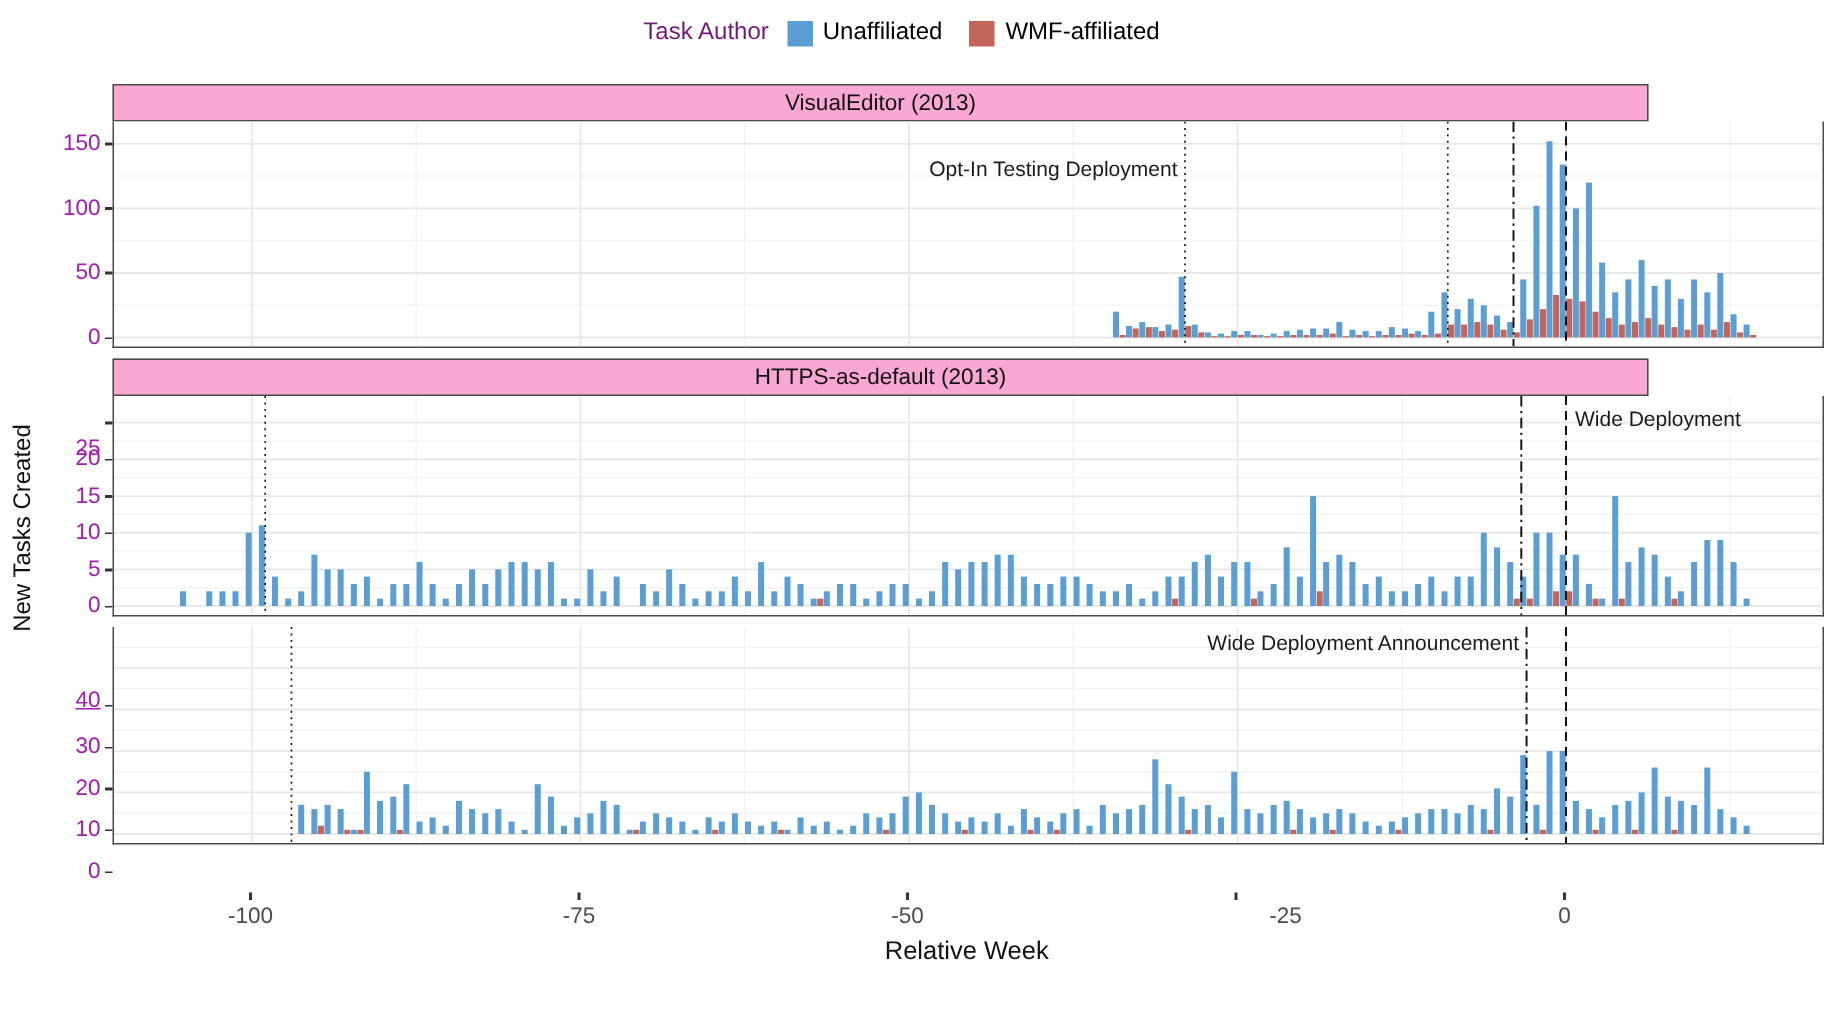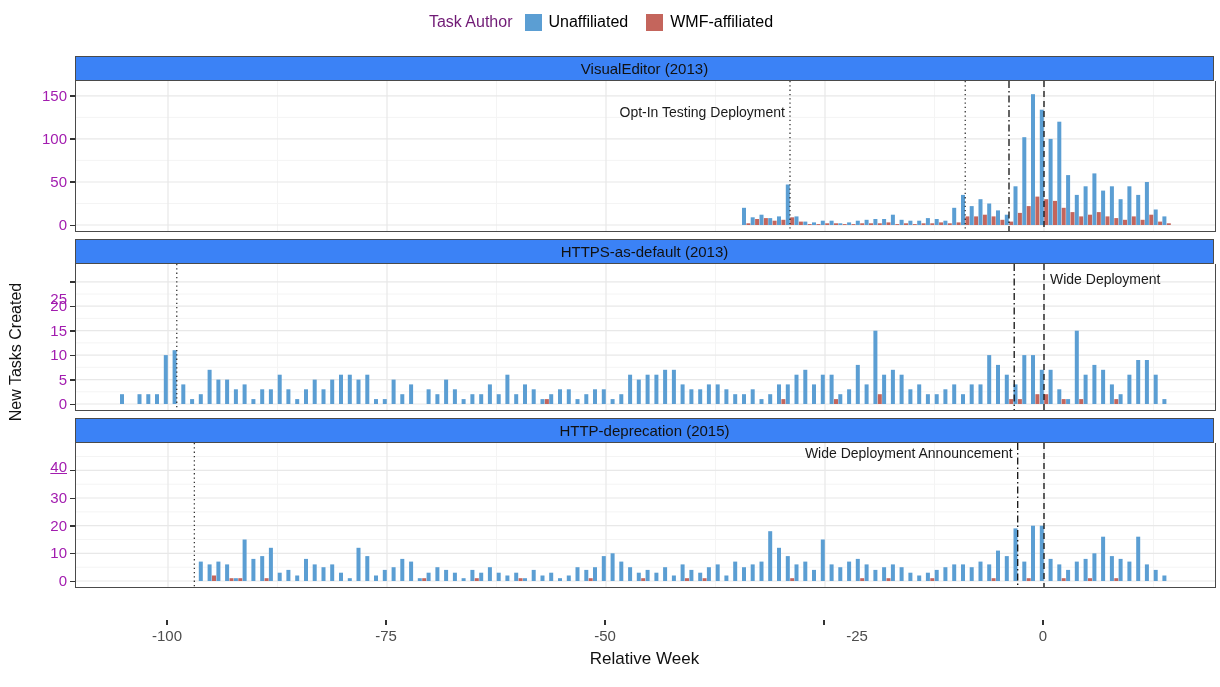--- a/index.html
+++ b/index.html
@@ -4,21 +4,21 @@
 <style>
   html,body{margin:0;padding:0;background:#fff;font-family:"Liberation Sans",sans-serif;}
   #page{position:relative;width:1220px;height:687px;overflow:hidden;background:#fff;}
   .plot-title{margin:6px 0 0 56px;font-size:19px;font-weight:bold;color:#000;line-height:24px;}
   .legend{display:flex;align-items:center;justify-content:center;margin-top:10px;height:24px;}
   .legend-title{font-size:16px;color:#701a75;margin-right:12px;}
   .legend-item{display:flex;align-items:center;margin-right:18px;}
   .swatch{width:17px;height:17px;display:inline-block;margin-right:7px;}
   #facets{margin-top:22px;}
   .facet-row{position:relative;margin-left:75px;width:1139px;margin-bottom:7px;}
-  .strip{box-sizing:border-box;width:1139px;height:25px;background:#3b82f6;border:1px solid #4a4a4a;
+  .strip{box-sizing:border-box;width:1024px;height:25px;background:#f9a8d4;border:1px solid #4a4a4a;
          text-align:center;font-size:15px;color:#111;line-height:23px;}
   .facet-row svg{display:block;background:#fff;border:1px solid #4a4a4a;border-top:0;}
   .ytick-label{position:absolute;left:-54px;width:46px;text-align:right;font-size:15px;color:#a21caf;line-height:18px;}
   .ytick-mark{position:absolute;left:-5px;width:5px;height:1.5px;background:#333;}
   #xaxis{position:relative;margin-left:75px;width:1139px;height:26px;margin-top:32px;}
   .xtick-mark{position:absolute;top:0;width:1.5px;height:5px;background:#333;}
   .xtick-label{position:absolute;top:7px;width:60px;text-align:center;font-size:15px;color:#4d4d4d;}
   #xaxis-title{margin-left:75px;width:1139px;text-align:center;font-size:17px;color:#111;margin-top:3px;}
   #yaxis-title{position:absolute;left:-243px;top:342px;width:520px;height:20px;text-align:center;
                font-size:16px;color:#111;transform:rotate(-90deg);transform-origin:center;}
@@ -342,21 +342,20 @@
         <div class="ytick-mark" style="top: 115.611px;"></div>
         <span class="ytick-label" style="top: 107.111px;">10</span>
         <div class="ytick-mark" style="top: 91.1667px;"></div>
         <span class="ytick-label" style="top: 82.6667px;">15</span>
         <div class="ytick-mark" style="top: 66.7222px;"></div>
         <span class="ytick-label" style="top: 58.2222px;">20</span>
         <div class="ytick-mark" style="top: 42.2778px;"></div>
         <span class="ytick-label" style="top: 51px;">25</span>
       </div>
       <div class="facet-row">
-        <div class="strip">HTTP-deprecation (2015)</div>
         <svg width="1139" height="144">
           <line x1="0" x2="1139" y1="124.2" y2="124.2" stroke="#f4f4f4" stroke-width="1"></line>
           <line x1="0" x2="1139" y1="96.5" y2="96.5" stroke="#f4f4f4" stroke-width="1"></line>
           <line x1="0" x2="1139" y1="68.9" y2="68.9" stroke="#f4f4f4" stroke-width="1"></line>
           <line x1="0" x2="1139" y1="41.2" y2="41.2" stroke="#f4f4f4" stroke-width="1"></line>
           <line x1="0" x2="1139" y1="13.5" y2="13.5" stroke="#f4f4f4" stroke-width="1"></line>
           <line x1="201.5" x2="201.5" y1="0" y2="144" stroke="#f4f4f4" stroke-width="1"></line>
           <line x1="420.5" x2="420.5" y1="0" y2="144" stroke="#f4f4f4" stroke-width="1"></line>
           <line x1="639.5" x2="639.5" y1="0" y2="144" stroke="#f4f4f4" stroke-width="1"></line>
           <line x1="858.5" x2="858.5" y1="0" y2="144" stroke="#f4f4f4" stroke-width="1"></line>

